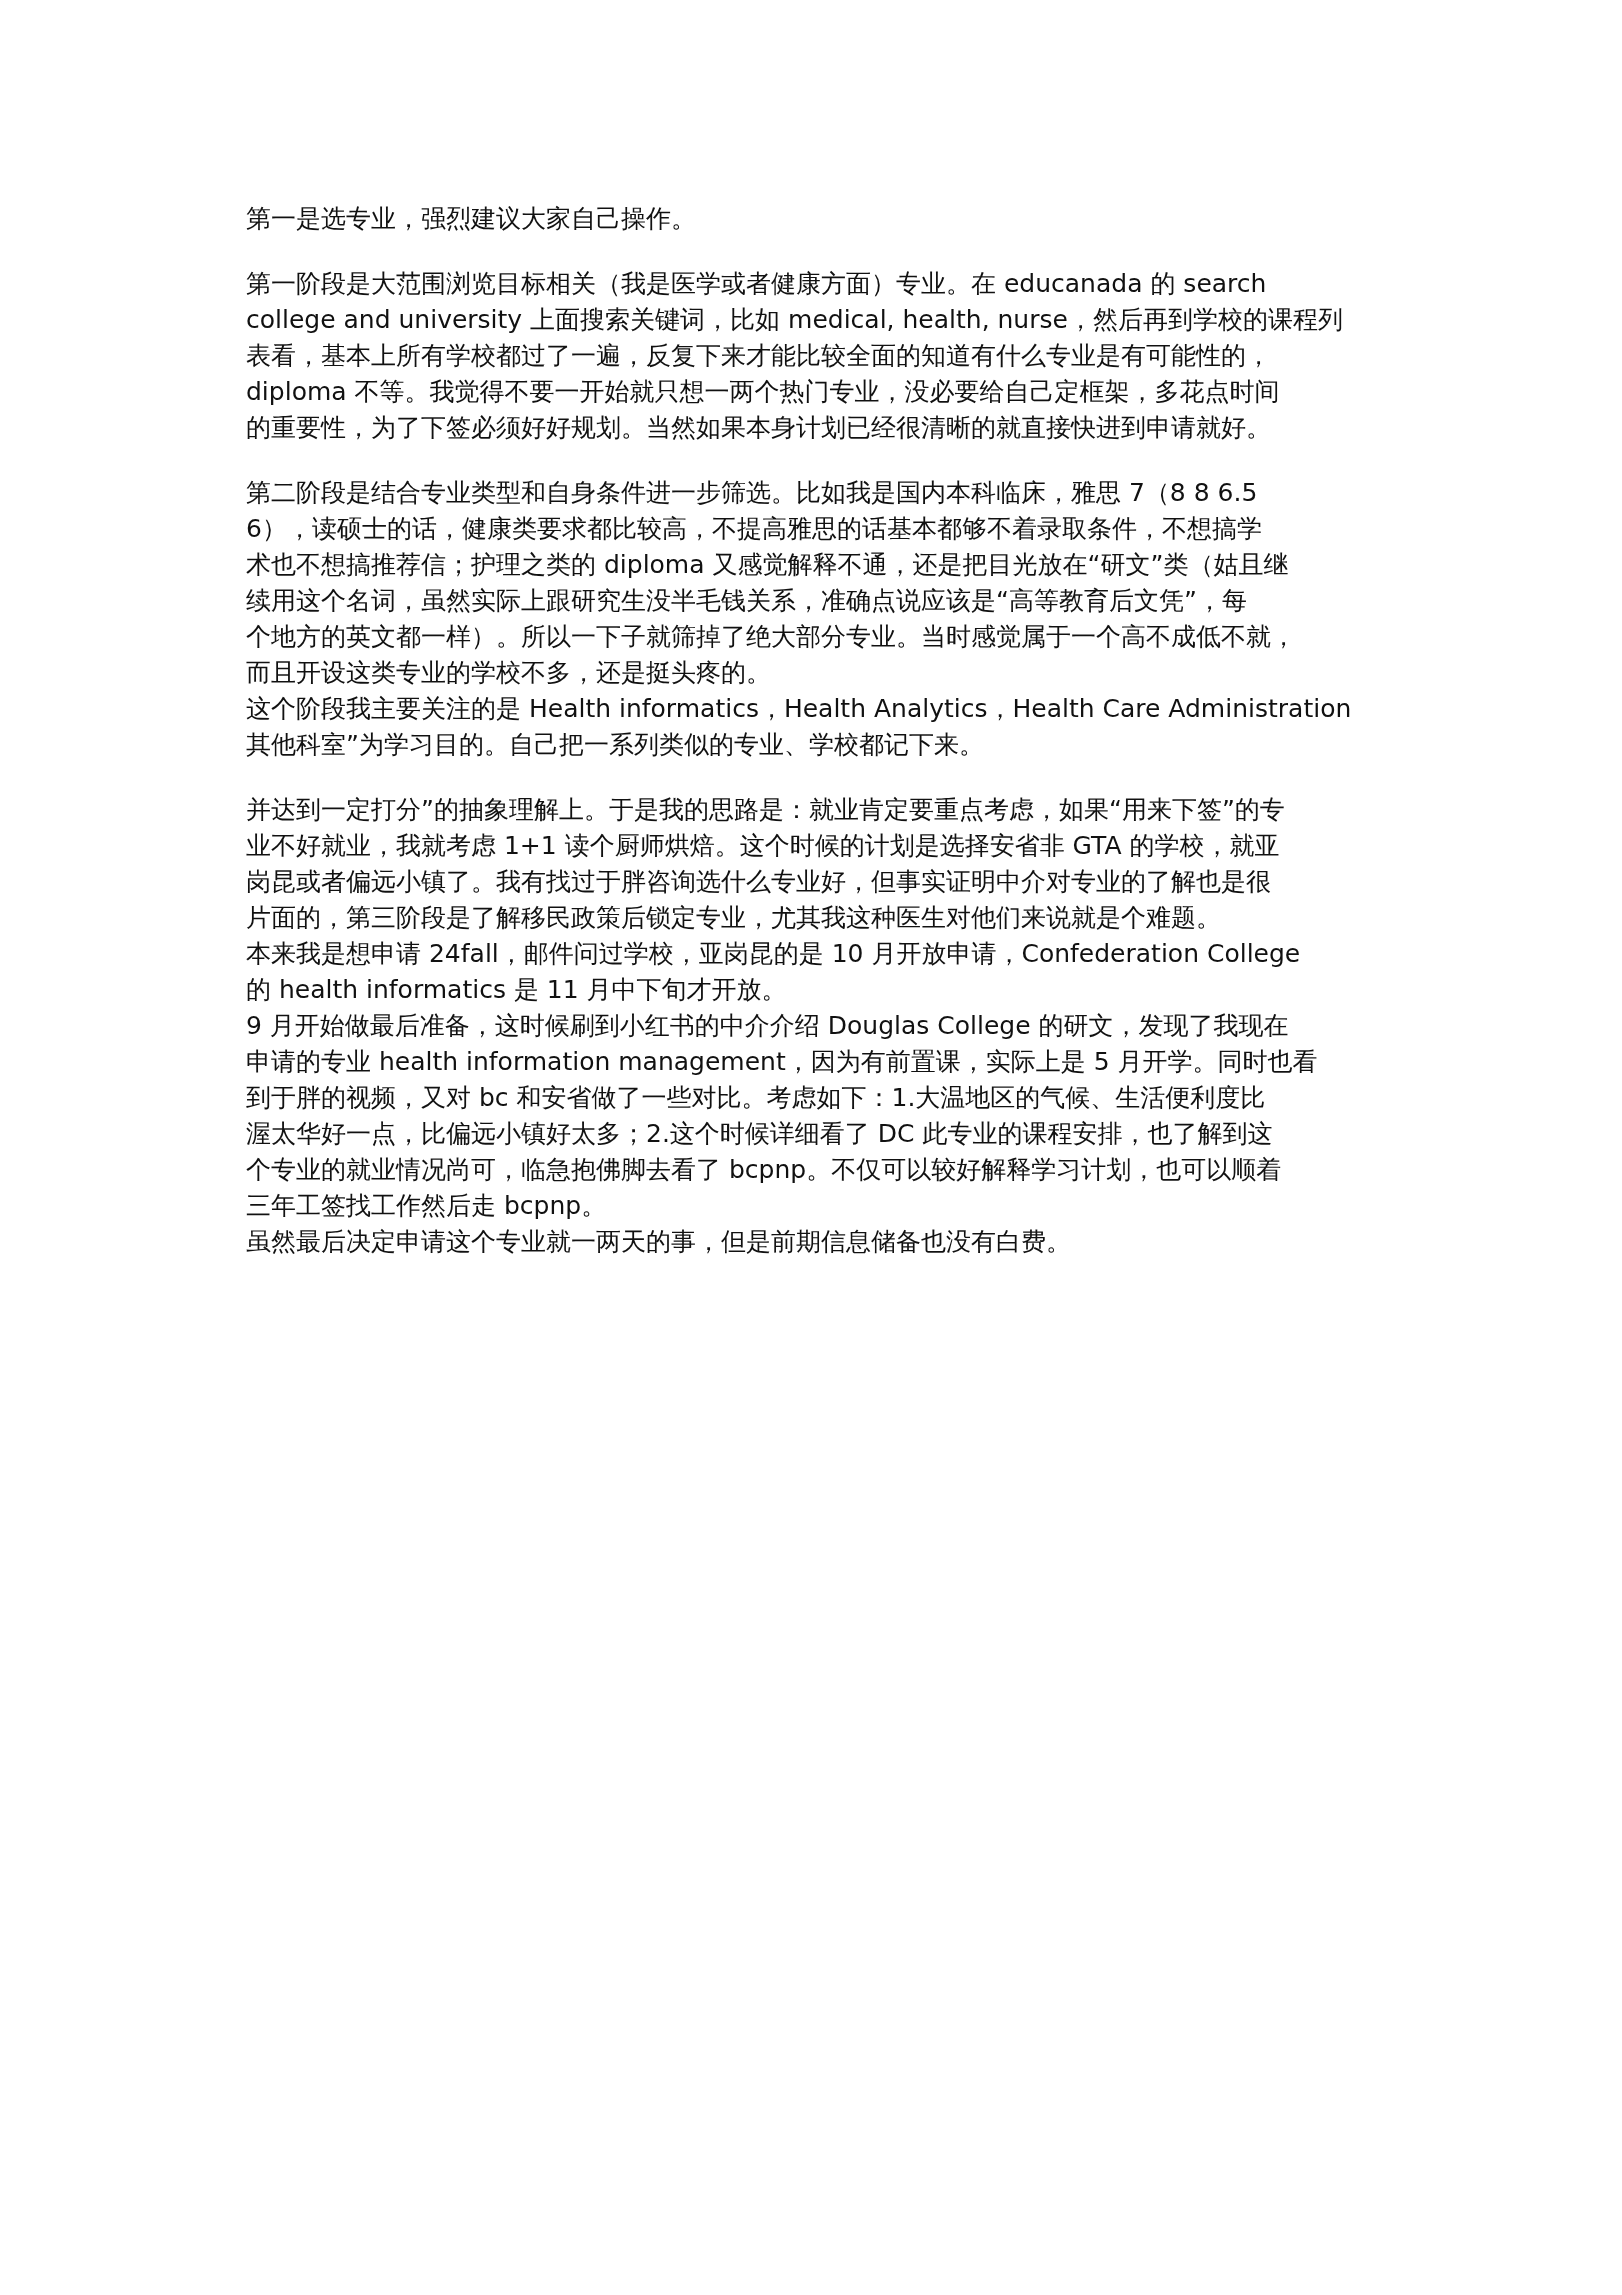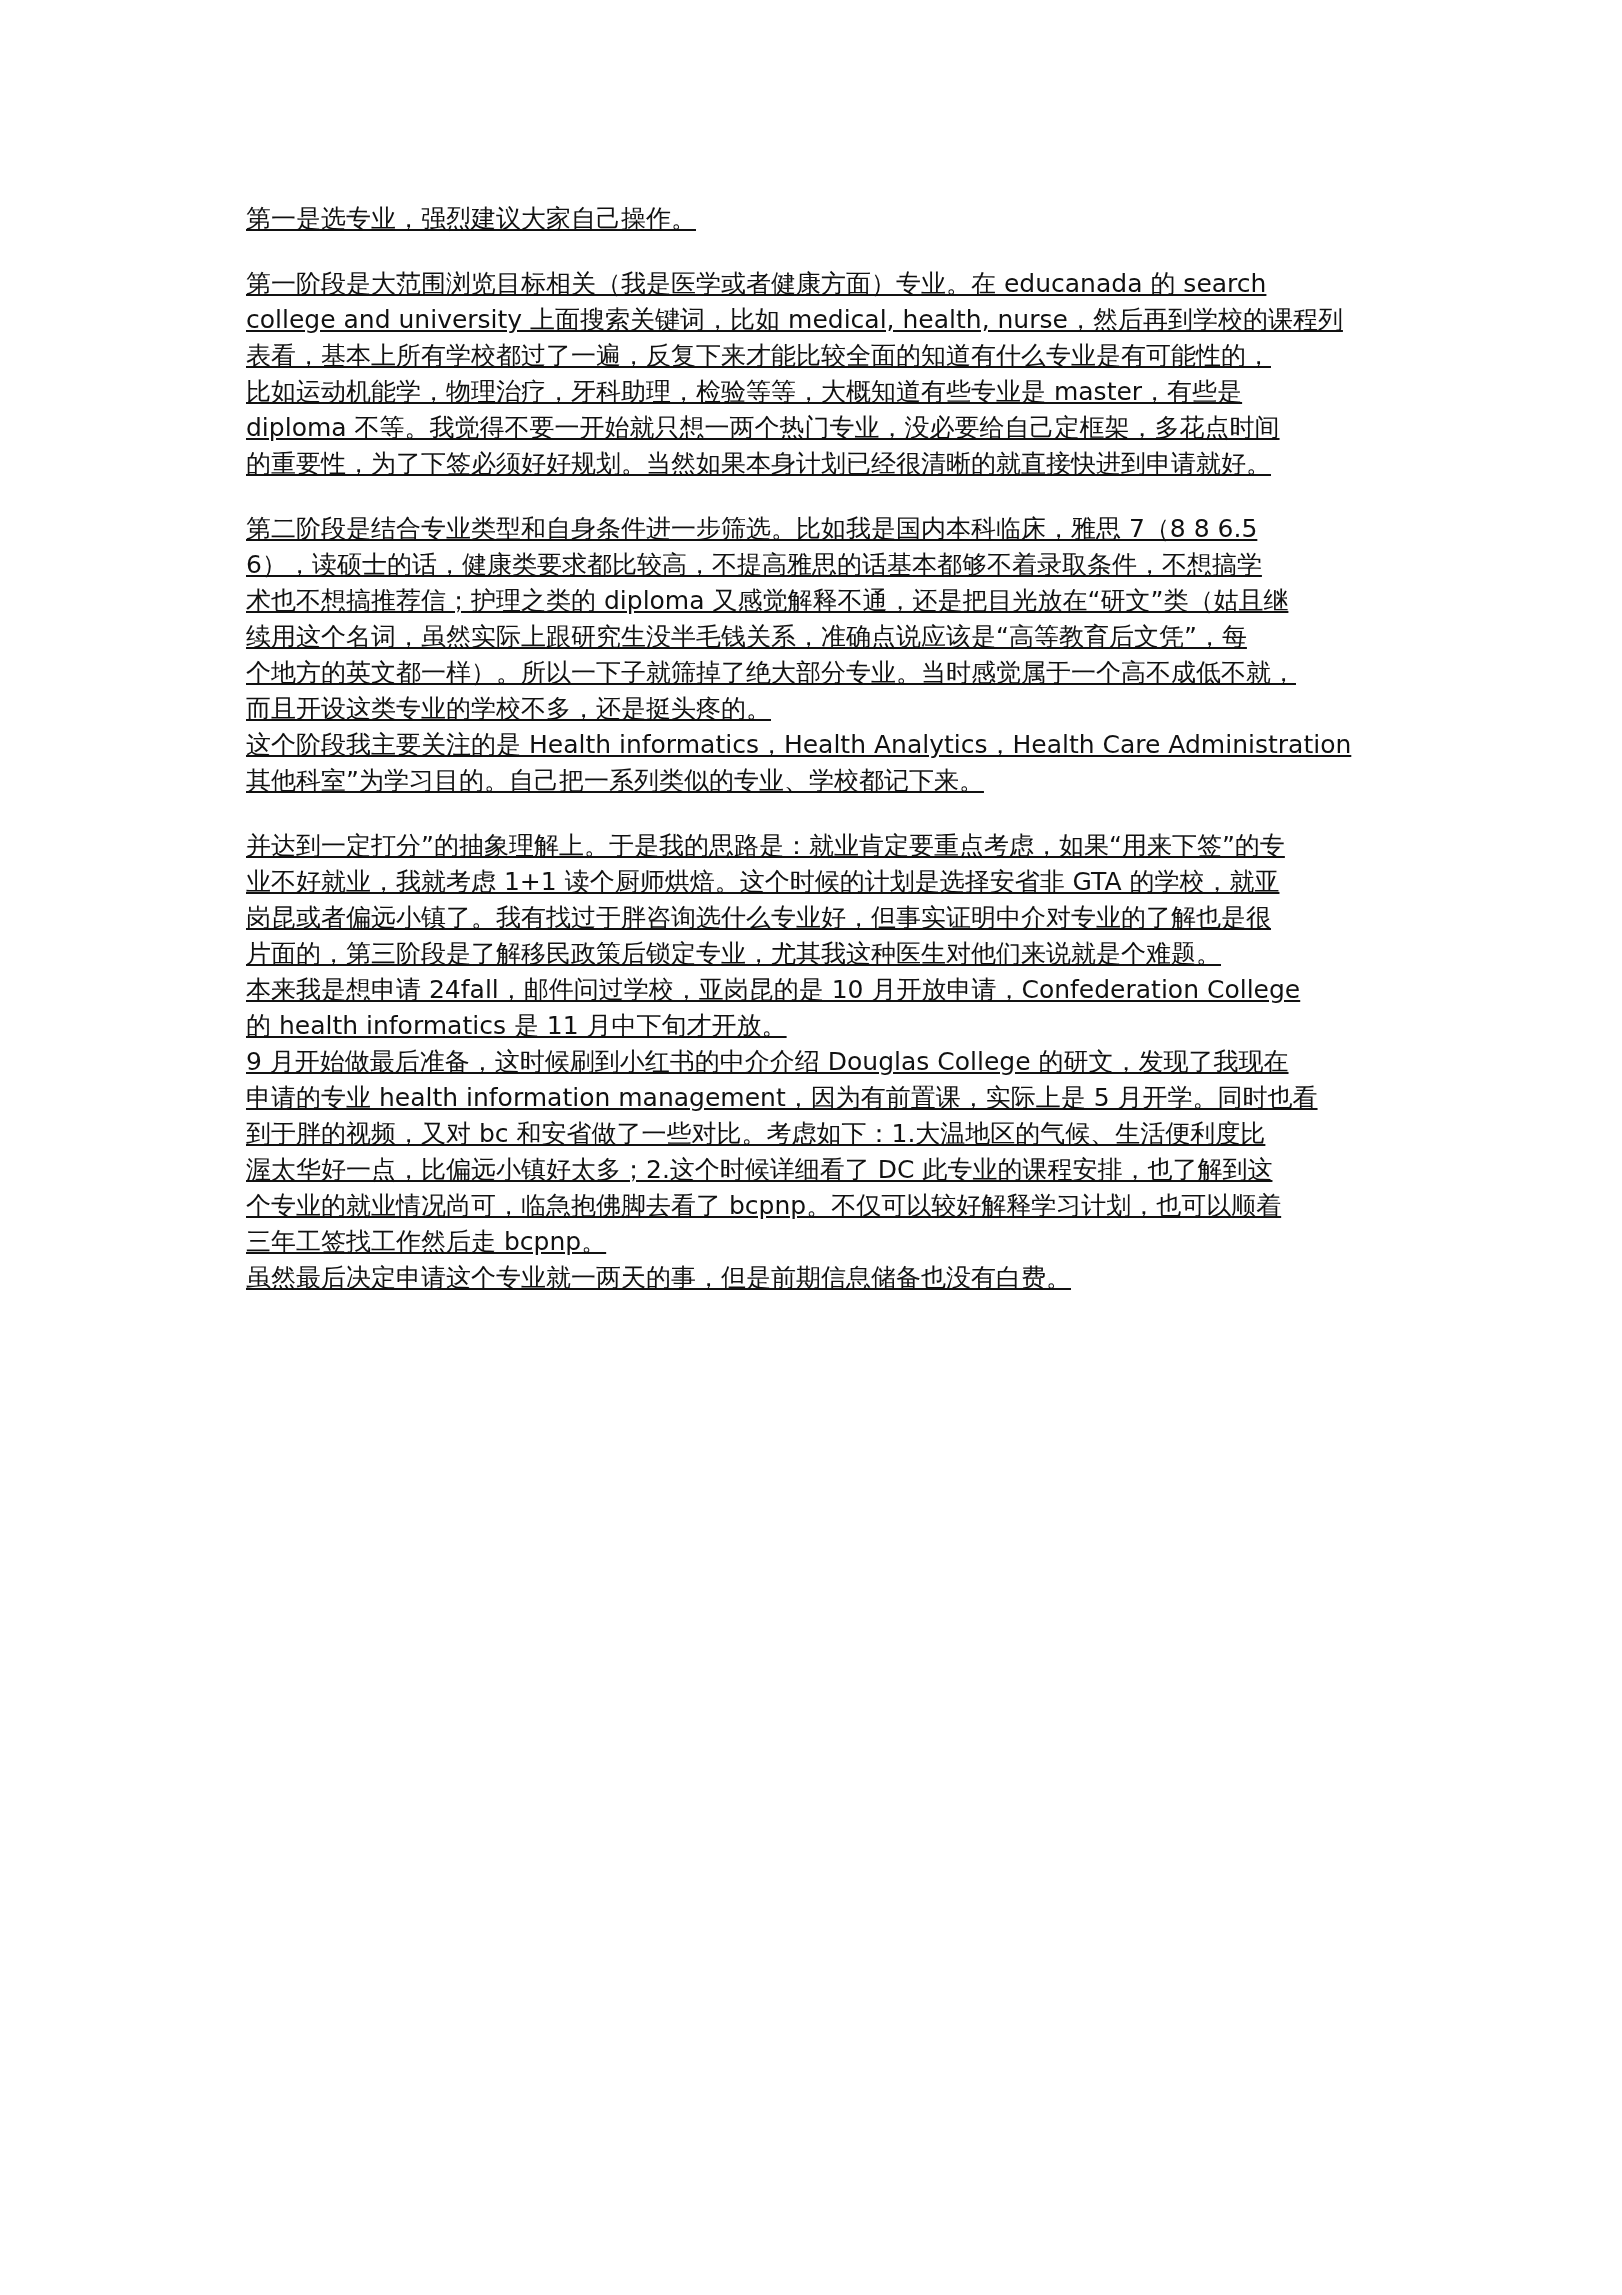--- a/index.html
+++ b/index.html
@@ -5,21 +5,20 @@
   html, body { margin: 0; padding: 0; background: #ffffff; }
   body { width: 1623px; height: 2295px; position: relative; overflow: hidden; }
   .page {
     position: absolute;
     left: 246px;
     top: 201px;
     width: 1136px;
     font-family: "DejaVu Sans", "Liberation Sans", sans-serif;
     font-size: 25px;
     color: #111111;
-    text-decoration: underline;
   }
   .para { margin: 0; }
   .line {
     display: block;
     height: 36px;
     line-height: 36px;
     white-space: nowrap;
     letter-spacing: 0px;
   }
   .gap { height: 29px; }
@@ -30,21 +29,20 @@
 <div class="page">
   <div class="para">
     <span class="line">第一是选专业，强烈建议大家自己操作。</span>
   </div>
   <div class="gap"></div>
 
   <div class="para">
     <span class="line">第一阶段是大范围浏览目标相关（我是医学或者健康方面）专业。在 educanada 的 search</span>
     <span class="line">college and university 上面搜索关键词，比如 medical, health, nurse，然后再到学校的课程列</span>
     <span class="line">表看，基本上所有学校都过了一遍，反复下来才能比较全面的知道有什么专业是有可能性的，</span>
-    <span class="line">比如运动机能学，物理治疗，牙科助理，检验等等，大概知道有些专业是 master，有些是</span>
     <span class="line">diploma 不等。我觉得不要一开始就只想一两个热门专业，没必要给自己定框架，多花点时间</span>
     <span class="line">的重要性，为了下签必须好好规划。当然如果本身计划已经很清晰的就直接快进到申请就好。</span>
   </div>
   <div class="gap"></div>
 
   <div class="para">
     <span class="line">第二阶段是结合专业类型和自身条件进一步筛选。比如我是国内本科临床，雅思 7（8 8 6.5</span>
     <span class="line">6），读硕士的话，健康类要求都比较高，不提高雅思的话基本都够不着录取条件，不想搞学</span>
     <span class="line">术也不想搞推荐信；护理之类的 diploma 又感觉解释不通，还是把目光放在“研文”类（姑且继</span>
     <span class="line">续用这个名词，虽然实际上跟研究生没半毛钱关系，准确点说应该是“高等教育后文凭”，每</span>

